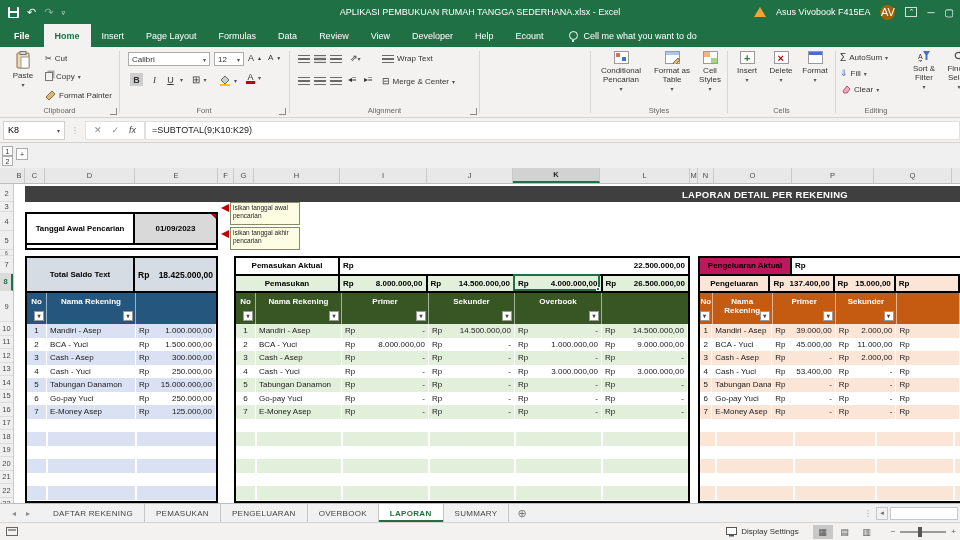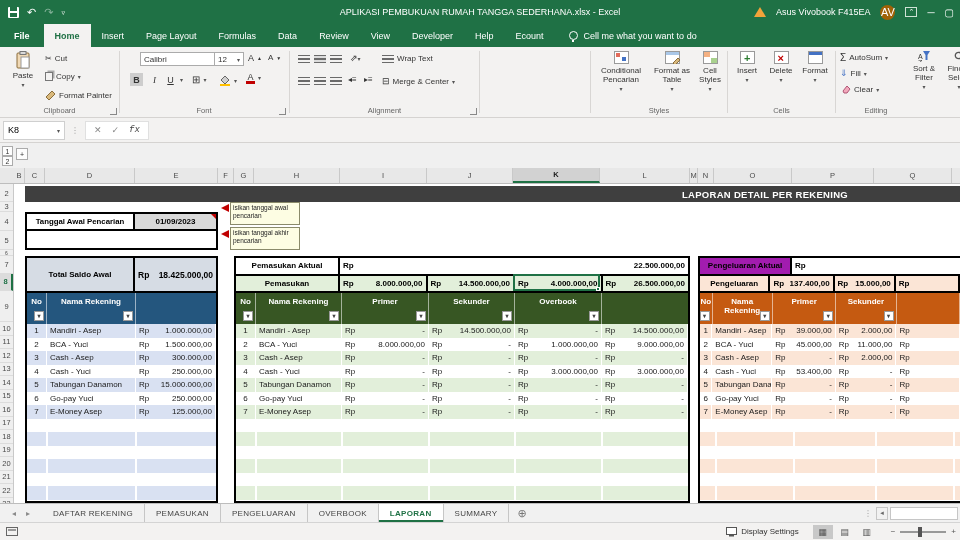--- a/index.html
+++ b/index.html
@@ -49,21 +49,21 @@
   .sq.on{background:#CDCDCD}
   .ibars{width:12px;height:8px;background:repeating-linear-gradient(180deg,#6a6a6a 0 1.3px,transparent 1.3px 3.4px)}
   .bigbtn{position:absolute;display:flex;flex-direction:column;align-items:center;text-align:center;gap:2px;line-height:1.15}
   .redbar{display:block;width:9px;height:2.5px;background:#C00000;margin-top:-1px}
 
   
   .fbar{left:0;top:118px;width:960px;height:25px;background:#F3F2F1;display:flex;align-items:center;font-size:9px;border-bottom:1px solid #D5D3D1}
   .namebox{width:62px;height:19px;background:#fff;border:1px solid #CFCFCF;margin-left:3px;display:flex;align-items:center;justify-content:space-between;padding:0 4px}
   .fdots{color:#999;margin:0 6px;font-size:8px}
   .fbtns{display:flex;gap:10px;color:#8a8a8a;background:#fff;height:19px;align-items:center;padding:0 8px;border:1px solid #E0E0E0}
-  .fx{font-style:italic;font-family:Liberation Mono, monospace;color:#444}
+  .fx{font-style:italic;font-family:Liberation Sans, sans-serif;color:#444}
   .ftext{flex:1;background:#fff;height:19px;border:1px solid #E0E0E0;display:flex;align-items:center;padding-left:6px;margin-right:0;font-size:9px;color:#222}
 
   
   .ostrip{left:0;top:143px;width:960px;height:25px;background:#F0F0F0}
   .obtn{position:absolute;background:#FDFDFD;border:1px solid #ABABAB;font-size:7px;color:#333;
     width:11px;height:10px;line-height:9px;text-align:center}
 
   
   .colhdr{left:0;top:168px;width:960px;height:16px;background:#E8E8E8;border-bottom:1px solid #BDBDBD;display:flex;padding-left:14px}
   .corner{position:absolute;left:0;top:168px;width:14px;height:16px;background:#E8E8E8;border-right:1px solid #C9C9C9}
@@ -87,21 +87,21 @@
   .rgut .rnum:nth-child(1){height:16px}.rgut .rnum:nth-child(2){height:10px}.rgut .rnum:nth-child(3){height:19px}
   .rgut .rnum:nth-child(4){height:19px}.rgut .rnum:nth-child(5){height:6px;font-size:5px}
   .rgut .rnum:nth-child(6){height:17.5px}.rgut .rnum:nth-child(7){height:17.5px}.rgut .rnum:nth-child(8){height:31px}
 
   .banner{left:25px;top:2px;width:935px;height:16px;background:#3F3F3F}
   .banner span{position:absolute;left:600px;width:280px;top:0;height:16px;display:flex;align-items:center;justify-content:center;
     color:#fff;font-weight:bold;font-size:9.5px;letter-spacing:.3px}
 
   
   .search{left:25px;top:28px;width:193px;height:38px;border:2px solid #000;background:#fff}
-  .srow{display:flex;height:17px}
+  .srow{display:flex;height:31px}
   .srow:first-child{border-bottom:2px solid #000}
   .slabel{width:108px;border-right:2px solid #000;display:flex;align-items:center;justify-content:center;
     font-weight:bold;font-size:7.8px}
   .sval{flex:1;background:#D9D9D9;display:flex;align-items:center;justify-content:center;font-size:8px;font-weight:bold;position:relative}
   .sval.red{color:#C00000}
   .cmark{position:absolute;right:0;top:0;border-left:5px solid transparent;border-top:5px solid #C00000}
   .note{position:absolute;width:70px;height:23px;background:#FDFDE3;border:1px solid #8a8a6a;
     font-size:6.5px;line-height:1.25;padding:1px 2px;color:#222}
   .note-arrow{position:absolute;width:0;height:0;border-top:4px solid transparent;border-bottom:4px solid transparent;border-right:8px solid #C00000}
 
@@ -143,21 +143,21 @@
   .t-masuk .hdr{background:#375623}
   .t-masuk .h1{width:20px}.t-masuk .h2{width:86px}.t-masuk .h3{width:87px}.t-masuk .h4{width:86px}.t-masuk .h5{width:87px}.t-masuk .h6{flex:1}
   .t-masuk .cno{width:20px}.t-masuk .cname{width:86px}
   .t-masuk .cm1{width:87px}.t-masuk .cm2{width:86px}.t-masuk .cm3{width:87px}.t-masuk .cm4{flex:1}
   .t-masuk .drow.band{background:#E2EFDA}
   .t-masuk .filler{background:repeating-linear-gradient(180deg,#fff 0 13.5px,#E2EFDA 13.5px 27px);height:86.5px}
 
   
   .t-keluar{left:698px;width:262px;border-right:none}
   .t-keluar .sec{height:17.5px}
-  .t-keluar .tcell{width:92px;background:#a21caf}
+  .t-keluar .tcell{width:92px;background:#be185d}
   .t-keluar .sec.s8 .tcell{background:#FBE5D6}
   .t-keluar .sec .money{font-weight:bold;background:#fff}
   .t-keluar .sec .mfree{flex:1}
   .t-keluar .sec.s8 .money{background:#FBE5D6;border-right:2px solid #000}
   .t-keluar .p1{width:82px}.t-keluar .p2{width:78px}.t-keluar .p3{width:82px}
   .t-keluar .hdr{background:#C55A11}
   .t-keluar .h1{width:16px}.t-keluar .h2{width:78px}.t-keluar .h3{width:82px}.t-keluar .h4{width:78px}.t-keluar .h5{width:82px}
   .t-keluar .cno{width:16px}.t-keluar .cname{width:78px}.t-keluar .cp1{width:82px}.t-keluar .cp2{width:78px}.t-keluar .cp3{width:82px}
   .t-keluar .drow.band{background:#FBE5D6}
   .t-keluar .filler{background:repeating-linear-gradient(180deg,#fff 0 13.5px,#FBE5D6 13.5px 27px);height:86.5px}
@@ -264,21 +264,21 @@
             <path d="M1 7 L7 1 L10 4 L4 10 Z" fill="#d9b97c" stroke="#8a6d3b"></path>
           </svg>
         <span>Format Painter</span>
       </div>
       <div class="grp-label">Clipboard</div>
       <span class="launcher"></span>
     </div>
     <div class="vdiv" style="left:119px"></div>
 
     <div class="grp" style="left:120px;width:168px">
-      <div class="combo" style="position:absolute;left:20px;top:5px;width:82px">
+      <div class="combo" style="position:absolute;left:8px;top:5px;width:82px">
         <span>Calibri</span>
           <span class="dd">▾</span>
       </div>
       <div class="combo" style="position:absolute;left:94px;top:5px;width:30px">
         <span>12</span>
           <span class="dd">▾</span>
       </div>
       <div class="rbtn" style="left:128px;top:6px;font-size:9px">
           <span>A</span>
           <span style="font-size:5px;vertical-align:top">▲</span>
@@ -447,20 +447,21 @@
     <div class="namebox">
       <span>K8</span>
         <span class="dd">▾</span>
     </div>
     <span class="fdots">⋮</span>
     <div class="fbtns">
       <span>✕</span>
       <span>✓</span>
       <span class="fx">fx</span>
     </div>
+    <div class="ftext">=SUBTOTAL(9;K10:K29)</div>
   </div>
 
   <div class="abs ostrip">
     <span class="obtn" style="left:2px;top:3px">1</span>
     <span class="obtn" style="left:2px;top:13px">2</span>
     <span class="obtn" style="left:16px;top:5px;width:12px;height:12px;line-height:11px">+</span>
   </div>
 
   <div class="corner"></div>
   <div class="abs colhdr">
@@ -522,21 +523,21 @@
         </div>
       </div>
     </div>
     <i class="note-arrow abs" style="left:221px;top:20px"></i>
     <i class="note-arrow abs" style="left:221px;top:46px"></i>
     <div class="abs note" style="left:230px;top:18px">isikan tanggal awal pencarian</div>
     <div class="abs note" style="left:230px;top:43px">isikan tanggal akhir pencarian</div>
 
     <div class="xtable t-saldo">
       <div class="sec">
-        <div class="tcell">Total Saldo Awal</div>
+        <div class="tcell">Total Saldo Text</div>
         <div class="money">
           <span class="rp">Rp</span>
             <span>18.425.000,00</span>
         </div>
       </div>
       <div class="hdr">
         <div class="hcell h1">
             <span>No</span>
             <span class="fbtn">▾</span>
           </div>

